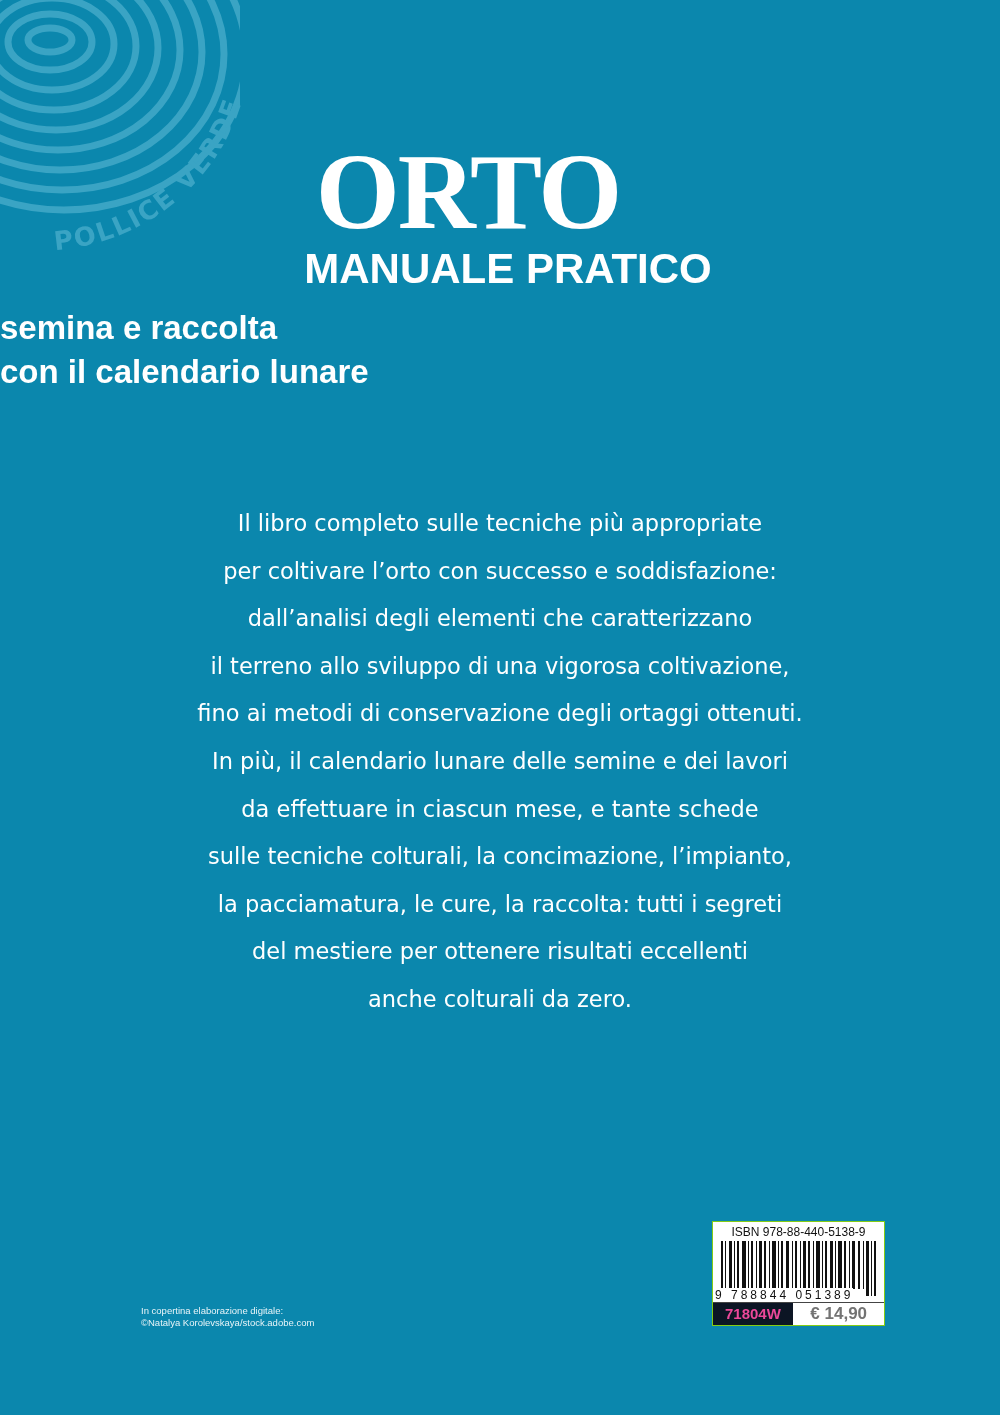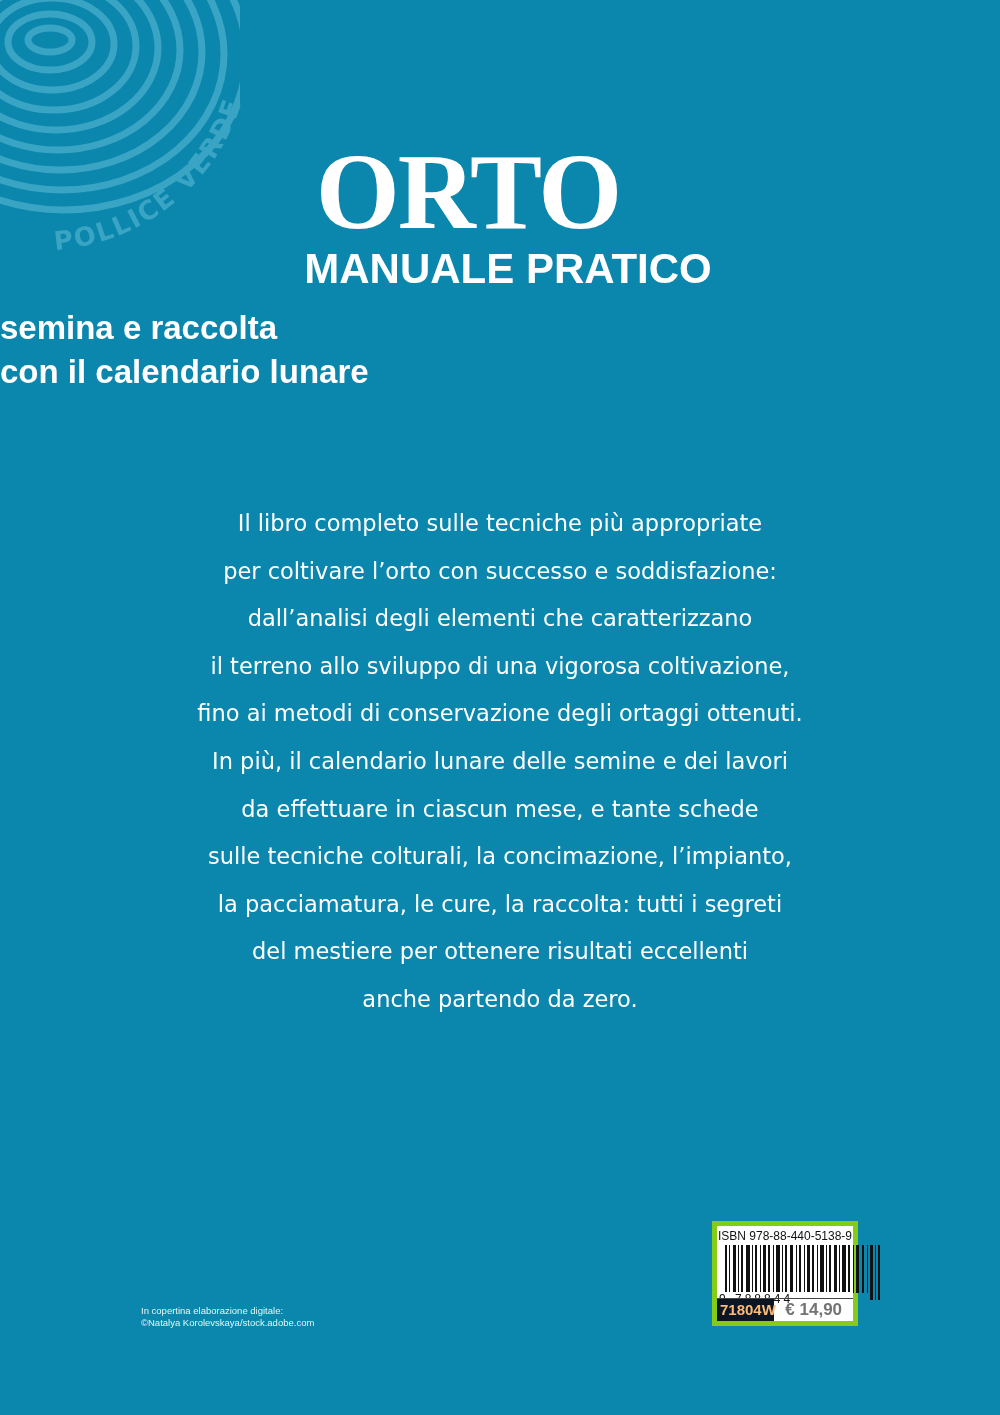--- a/index.html
+++ b/index.html
@@ -7,26 +7,26 @@
   .fingerprint { position: absolute; left: -120px; top: -140px; width: 360px; height: 360px; }
   .series-arc { position: absolute; left: 0; top: 0; width: 300px; height: 300px; }
   .title { position: absolute; left: 0; width: 916px; text-align: center; top: 128px; margin: 10px; font-family: "Liberation Serif", serif; font-weight: bold; font-size: 108px; line-height: 1; letter-spacing: -2px; }
   .subtitle { position: absolute; left: 0; width: 1000px; text-align: center; top: 240px; margin: 8px; font-family: "Liberation Sans", sans-serif; font-size: 42px; line-height: 1; font-stretch: condensed; }
   .subsub { position: absolute; left: 0; width: 1000px; top: 306px; margin: 0; font-family: "Liberation Sans", sans-serif; font-weight: bold; font-size: 33px; line-height: 44px; }
   .subsub span { display: block; }
   .blurb { position: absolute; left: 0; width: 1000px; top: 500px; text-align: center; font-family: "DejaVu Sans", sans-serif; font-size: 22.5px; line-height: 47.6px; }
   .blurb span { display: block; white-space: nowrap; }
   .credit { position: absolute; left: 141px; top: 1305px; font-size: 9.5px; line-height: 12px; color: #e8f4f8; }
   .credit span { display: block; }
-  .barcode-box { position: absolute; left: 712px; top: 1221px; width: 146px; height: 105px; background: #fff; border: 5px solid #84cc16; box-sizing: border-box; color: #111; }
+  .barcode-box { position: absolute; left: 712px; top: 1221px; width: 173px; height: 105px; background: #fff; border: 1px solid #84cc16; box-sizing: border-box; color: #111; }
   .isbn { position: absolute; top: 3px; left: 0; width: 100%; text-align: center; font-size: 12px; }
   .bars { position: absolute; left: 8px; top: 19px; width: 155px; height: 55px; }
   .digits { position: absolute; top: 66px; left: 2px; font-size: 12px; letter-spacing: 3px; background: #fff; }
   .row { position: absolute; left: 0; bottom: 0; width: 100%; height: 22px; border-top: 1px solid #444; display: flex; }
-  .code { width: 40%; background: #0c1524; color: #fdba74; font-weight: bold; font-size: 15px; line-height: 22px; padding-left: 3px; }
+  .code { width: 40%; background: #0c1524; color: #ec4899; font-weight: bold; font-size: 15px; line-height: 22px; padding-left: 12px; }
   .price { flex: 1; text-align: center; font-weight: bold; font-size: 17px; line-height: 22px; color: #737373; }
 </style>
 </head>
 <body>
 
 <svg class="fingerprint" viewBox="0 0 360 360">
   <g fill="none" stroke="#3aa4c4" stroke-width="7" stroke-linecap="round">
     <ellipse cx="170" cy="180" rx="22" ry="12"></ellipse>
     <ellipse cx="170" cy="182" rx="42" ry="28"></ellipse>
     <ellipse cx="172" cy="184" rx="62" ry="46"></ellipse>
@@ -59,21 +59,21 @@
   <span>Il libro completo sulle tecniche più appropriate</span>
   <span>per coltivare l’orto con successo e soddisfazione:</span>
   <span>dall’analisi degli elementi che caratterizzano</span>
   <span>il terreno allo sviluppo di una vigorosa coltivazione,</span>
   <span>fino ai metodi di conservazione degli ortaggi ottenuti.</span>
   <span>In più, il calendario lunare delle semine e dei lavori</span>
   <span>da effettuare in ciascun mese, e tante schede</span>
   <span>sulle tecniche colturali, la concimazione, l’impianto,</span>
   <span>la pacciamatura, le cure, la raccolta: tutti i segreti</span>
   <span>del mestiere per ottenere risultati eccellenti</span>
-  <span>anche partendo da zero.</span>
+  <span>anche colturali da zero.</span>
 </div>
 
 <div class="credit">
   <span>In copertina elaborazione digitale:</span>
   <span>©Natalya Korolevskaya/stock.adobe.com</span>
 </div>
 
 <div class="barcode-box">
   <div class="isbn">ISBN 978-88-440-5138-9</div>
   <svg class="bars" viewBox="0 0 155 55" preserveAspectRatio="none">

